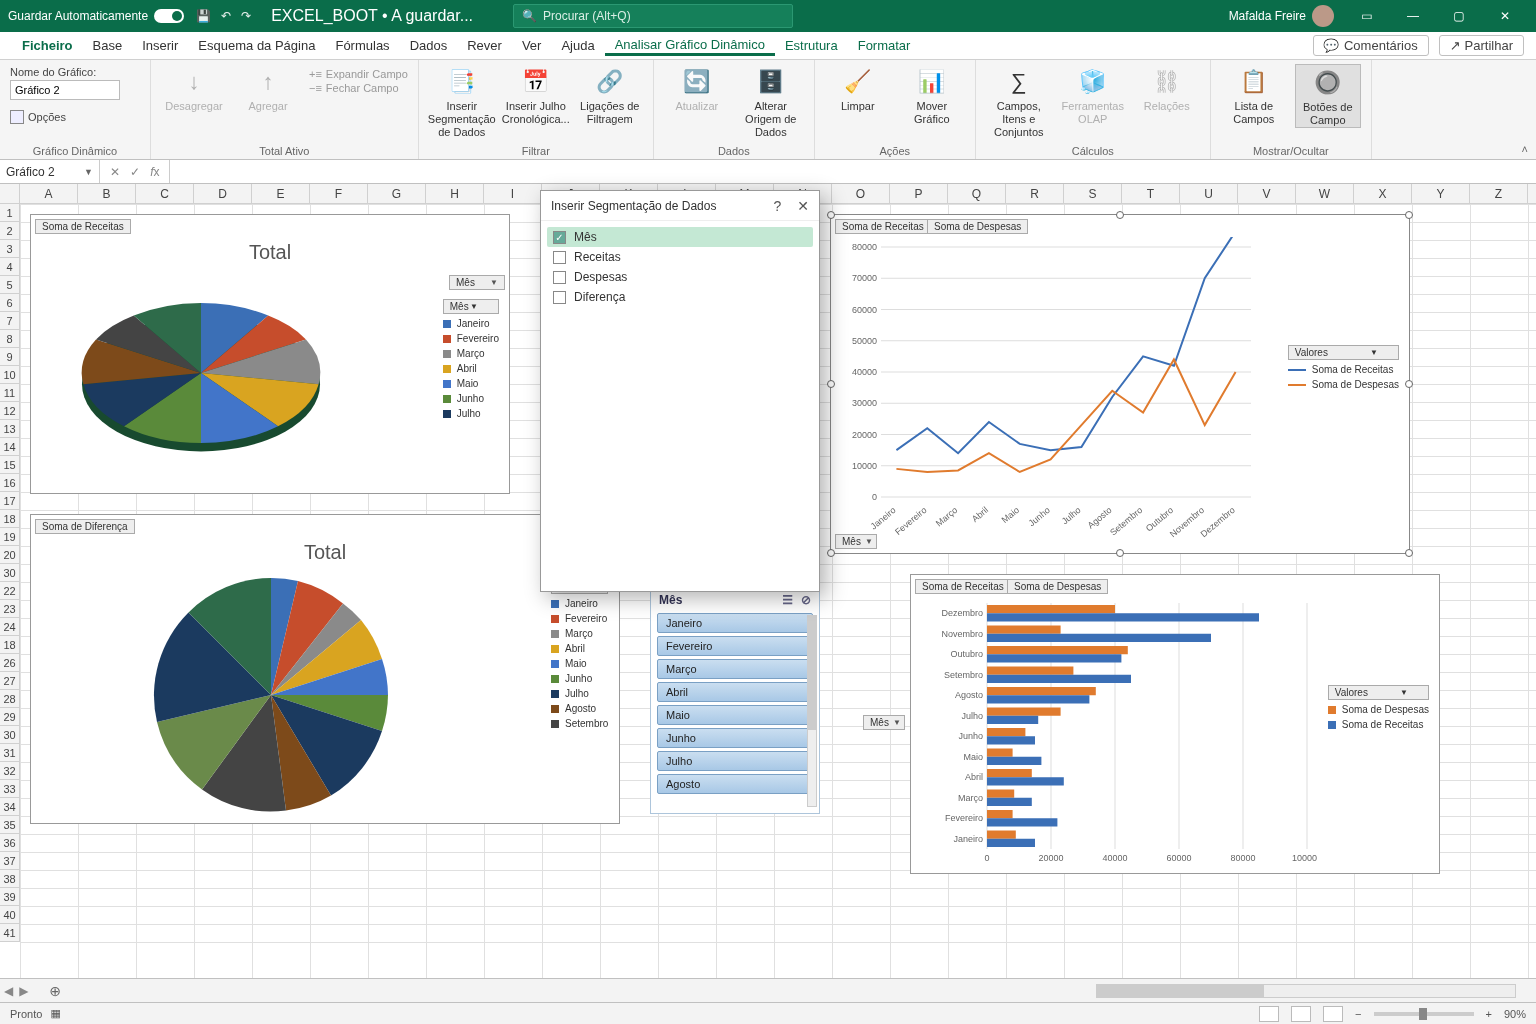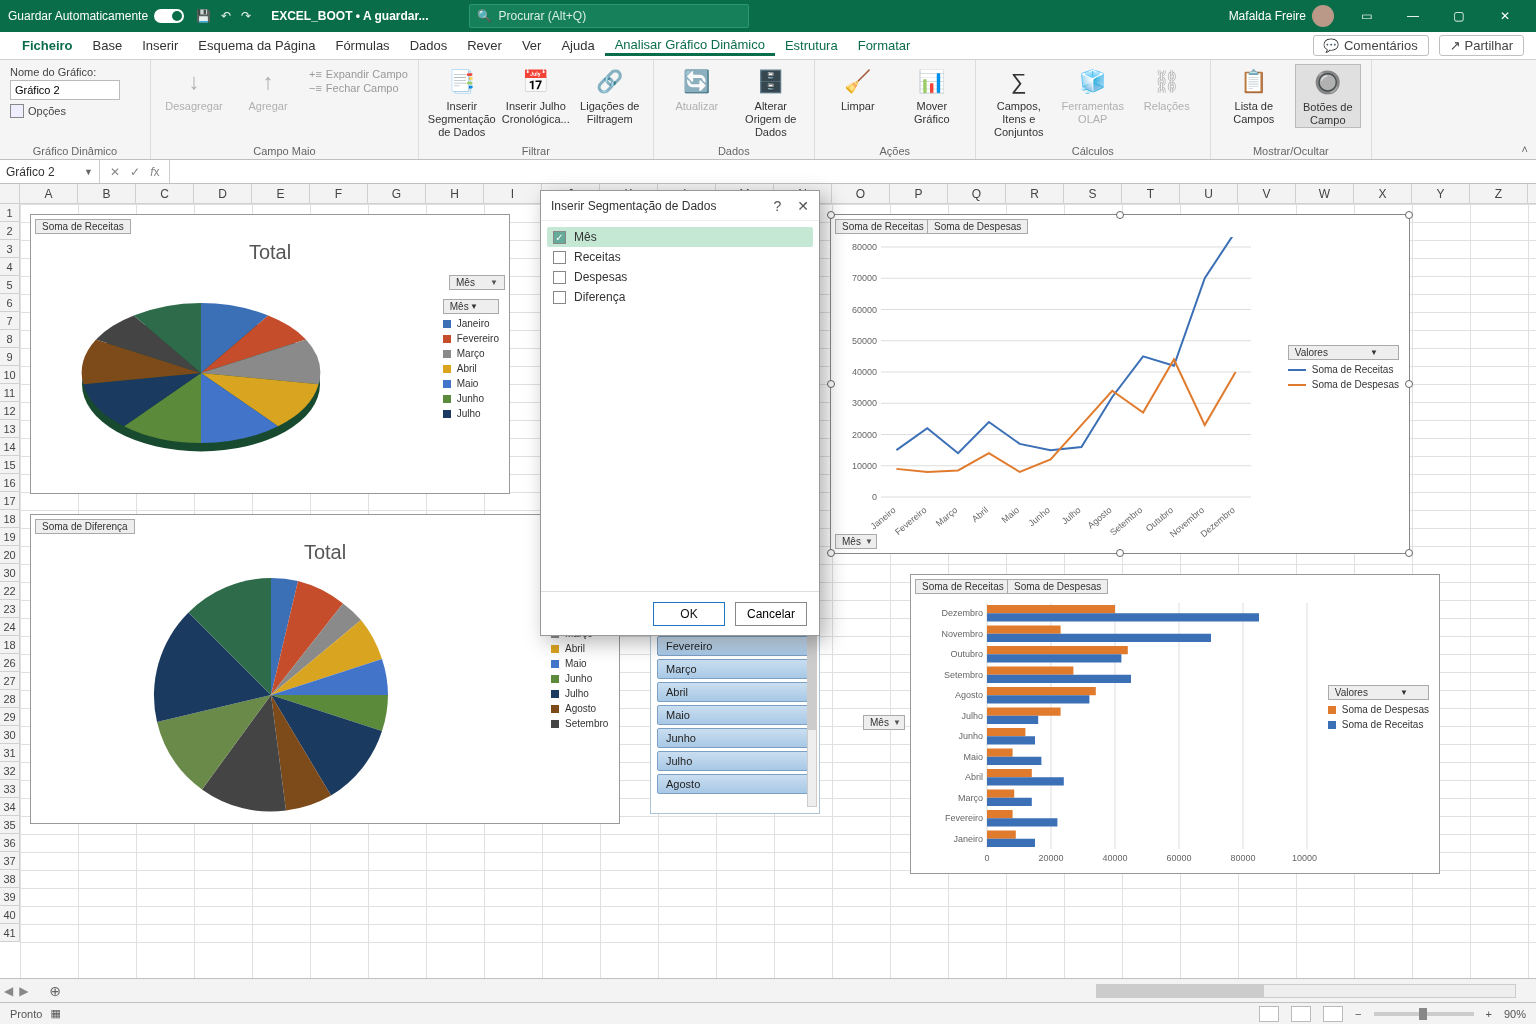--- a/index.html
+++ b/index.html
@@ -3,21 +3,21 @@
 <meta charset="utf-8">
 <style>
 * { margin:0; padding:0; box-sizing:border-box; font-family:'Segoe UI',sans-serif; }
 body { background:#fff; width:1536px; height:1024px; overflow:hidden; font-size:12px; color:#333; position:relative; }
 .titlebar { height:32px; background:#0a6d4a; display:flex; align-items:center; color:#fff; padding:0 8px; font-size:12px; }
 .titlebar .auto-save { display:flex; align-items:center; gap:6px; margin-right:12px; }
 .titlebar .toggle { width:30px; height:14px; background:#fff; border-radius:7px; position:relative; }
 .titlebar .toggle::after { content:''; width:10px; height:10px; background:#0a6d4a; border-radius:50%; position:absolute; right:2px; top:2px; }
 .titlebar .qat { display:flex; gap:10px; margin-right:20px; }
 .titlebar .qat span { opacity:.9; cursor:pointer; }
-.titlebar .filename { font-size:12px;font-weight:bold; }
+.titlebar .filename { font-size:16px; }
 .titlebar .search { margin-left:40px; background:#15805a; border:1px solid #2b9872; height:24px; width:280px; display:flex; align-items:center; padding:0 8px; color:#d9eee5; gap:6px; border-radius:2px; }
 .titlebar .spacer { flex:1; }
 .titlebar .user { display:flex; align-items:center; gap:6px; margin-right:10px; }
 .titlebar .user-pic { width:22px; height:22px; border-radius:50%; background:#b98; }
 .titlebar .wincontrols { display:flex; }
 .titlebar .winbtn { width:46px; height:32px; display:flex; align-items:center; justify-content:center; cursor:pointer; }
 .ribbon-tabs { height:28px; background:#fff; border-bottom:1px solid #d0d0d0; display:flex; align-items:center; padding:0 12px; font-size:13px; }
 .ribbon-tabs .tab { padding:0 10px; height:20px; display:flex; align-items:center; cursor:pointer; color:#333; }
 .ribbon-tabs .tab.file { color:#0a6d4a; font-weight:600; }
 .ribbon-tabs .tab.active { color:#0a6d4a; border-bottom:3px solid #0a6d4a; font-weight:400; }
@@ -30,21 +30,21 @@
 .ribbon .group-label { text-align:center; color:#666; font-size:11px; padding-top:2px; }
 .ribbon .vbtn { display:flex; flex-direction:column; align-items:center; width:66px; text-align:center; gap:2px; cursor:pointer; line-height:1.2; color:#333; padding-top:2px;}
 .ribbon .vbtn.dis { color:#b0b0b0; }
 .ribbon .vbtn .ico { width:32px; height:32px; display:flex; align-items:center; justify-content:center; font-size:22px; }
 .ribbon .small-stack { display:flex; flex-direction:column; gap:2px; color:#999; padding-top:4px;}
 .ribbon .small-stack div { display:flex; align-items:center; gap:4px; font-size:11px; }
 .ribbon .collapse { position:absolute; right:8px; bottom:4px; color:#666; cursor:pointer; }
 .chartname-area { display:flex; flex-direction:column; gap:2px; width:130px; padding-top:2px;}
 .chartname-area label { font-size:11px; color:#444; }
 .chartname-area input { height:20px; border:1px solid #bbb; padding:0 4px; font-size:11px; width:110px; }
-.chartname-area .opts { display:flex; align-items:center; gap:4px; color:#444; margin-top:2px; }
+.chartname-area .opts { display:flex; align-items:center; gap:4px; color:#444; margin-top:8px; }
 .chartname-area .opts .sq { width:14px; height:14px; border:1px solid #888; background:#eef; }
 .formula-bar { height:24px; border-bottom:1px solid #c0c0c0; display:flex; align-items:center; background:#fff; }
 .namebox { width:100px; border-right:1px solid #ccc; height:100%; display:flex; align-items:center; padding:0 6px; font-size:12px; }
 .namebox .dd { margin-left:auto; color:#666; font-size:9px; }
 .fx-btns { display:flex; align-items:center; gap:10px; padding:0 10px; color:#888; border-right:1px solid #ccc; height:100%; }
 .fx-input { flex:1; height:100%; padding:0 6px; }
 .grid-area { position:relative; height:calc(1024px - 32px - 28px - 100px - 24px - 24px - 22px); background:#fff; overflow:hidden; }
 .col-headers { position:absolute; top:0; left:20px; right:0; height:20px; display:flex; background:#f3f3f3; border-bottom:1px solid #d0d0d0; }
 .col-headers div { width:58px; border-right:1px solid #d0d0d0; text-align:center; font-size:12px; color:#444; line-height:20px; cursor:pointer; }
 .corner { position:absolute; top:0; left:0; width:20px; height:20px; background:#f3f3f3; border-right:1px solid #d0d0d0; border-bottom:1px solid #d0d0d0; }
@@ -180,21 +180,21 @@
         <div>
             <span>+≡</span>
             <span>Expandir Campo</span>
           </div>
         <div>
             <span>−≡</span>
             <span>Fechar Campo</span>
           </div>
       </div>
     </div>
-    <div class="group-label">Campo Maio</div>
+    <div class="group-label">Total Ativo</div>
   </div>
   <div class="group">
     <div class="group-body">
       <div class="vbtn">
           <div class="ico">📑</div>
           <span>Inserir Segmentação de Dados</span>
         </div>
       <div class="vbtn">
           <div class="ico">📅</div>
           <span>Inserir Julho Cronológica...</span>
@@ -742,24 +742,20 @@
       </div>
       <div class="row">
         <div class="cbx"></div>
         <span>Despesas</span>
       </div>
       <div class="row">
         <div class="cbx"></div>
         <span>Diferença</span>
       </div>
     </div>
-  <div class="footer">
-    <button class="primary">OK</button>
-    <button>Cancelar</button>
-  </div>
 </div>
 
 <div class="sheet-tabs">
   <div class="navb">
       <span>◀</span>
       <span>▶</span>
     </div>
   <div class="add">⊕</div>
   <div class="hscroll">
       <div class="th"></div>

